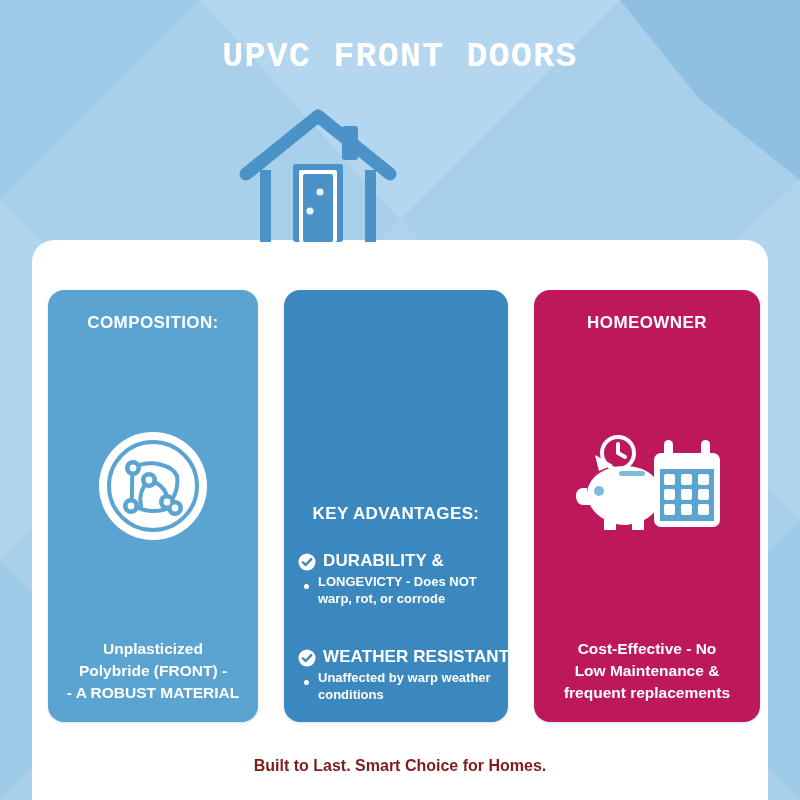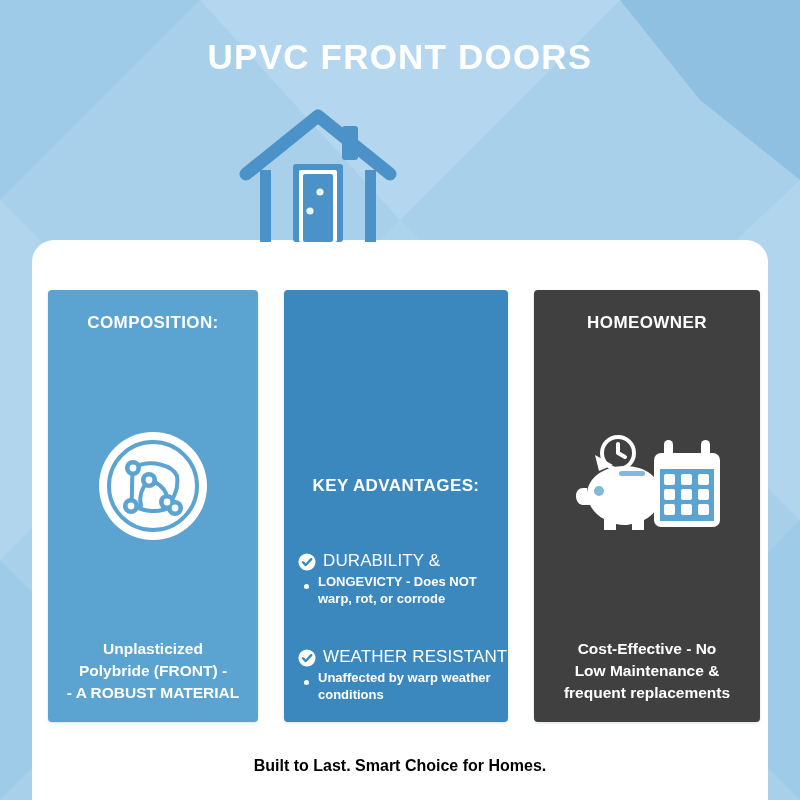--- a/index.html
+++ b/index.html
@@ -35,20 +35,21 @@
   }
 
   
   .header {
     position: absolute;
     left: 0;
     top: 0;
     width: 636px;
     height: 246px;
     z-index: 3;
+    font-family: Liberation Mono, monospace;
   }
   .title {
     position: absolute;
     top: 38px;
     left: 0;
     width: 800px;
     text-align: center;
     color: #ffffff;
     font-size: 35px;
     font-weight: bold;
@@ -81,33 +82,32 @@
     position: absolute;
     left: 48px;
     top: 290px;
     width: 712px;
     height: 432px;
     display: flex;
     gap: 26px;
     z-index: 4;
   }
   .card {
-    border-radius: 4px;
+    border-radius: 16px;
     box-sizing: border-box;
     position: relative;
     display: flex;
     flex-direction: column;
     align-items: center;
     padding: 22px 10px 18px 10px;
     box-shadow: 0 1px 3px rgba(40,90,130,0.18);
-    gap: 28px;
   }
   .card-a { width: 210px; background: #5ba3d0; }
   .card-b { width: 224px; background: #3b88bf; justify-content: flex-end; }
-  .card-c { width: 226px; background: #404040; }
+  .card-c { width: 226px; background: #be185d; }
 
   .card-title {
     color: #ffffff;
     font-weight: bold;
     font-size: 17px;
     text-align: center;
     letter-spacing: 0.4px;
     line-height: 1.28;
   }
 
@@ -146,21 +146,21 @@
     gap: 7px;
   }
   .check-icon {
     flex: 0 0 auto;
     width: 18px;
     height: 18px;
     margin-top: 2px;
   }
   .adv-head-text {
     color: #ffffff;
-    font-weight: normal;
+    font-weight: bold;
     font-size: 17px;
     line-height: 1.22;
     letter-spacing: 0.1px;
     white-space: nowrap;
   }
   .adv-sub {
     display: flex;
     align-items: flex-start;
     gap: 9px;
     margin-top: 2px;
@@ -182,21 +182,21 @@
   }
   .adv-block.b1 .adv-sub-text { text-transform: none; }
 
   
   .footer {
     position: absolute;
     left: 0;
     top: 757px;
     width: 800px;
     text-align: center;
-    color: #000000;
+    color: #7f1d1d;
     font-size: 16px;
     font-weight: bold;
     z-index: 5;
   }
 </style>
 </head>
 <body>
 
 <div id="stage">
 

